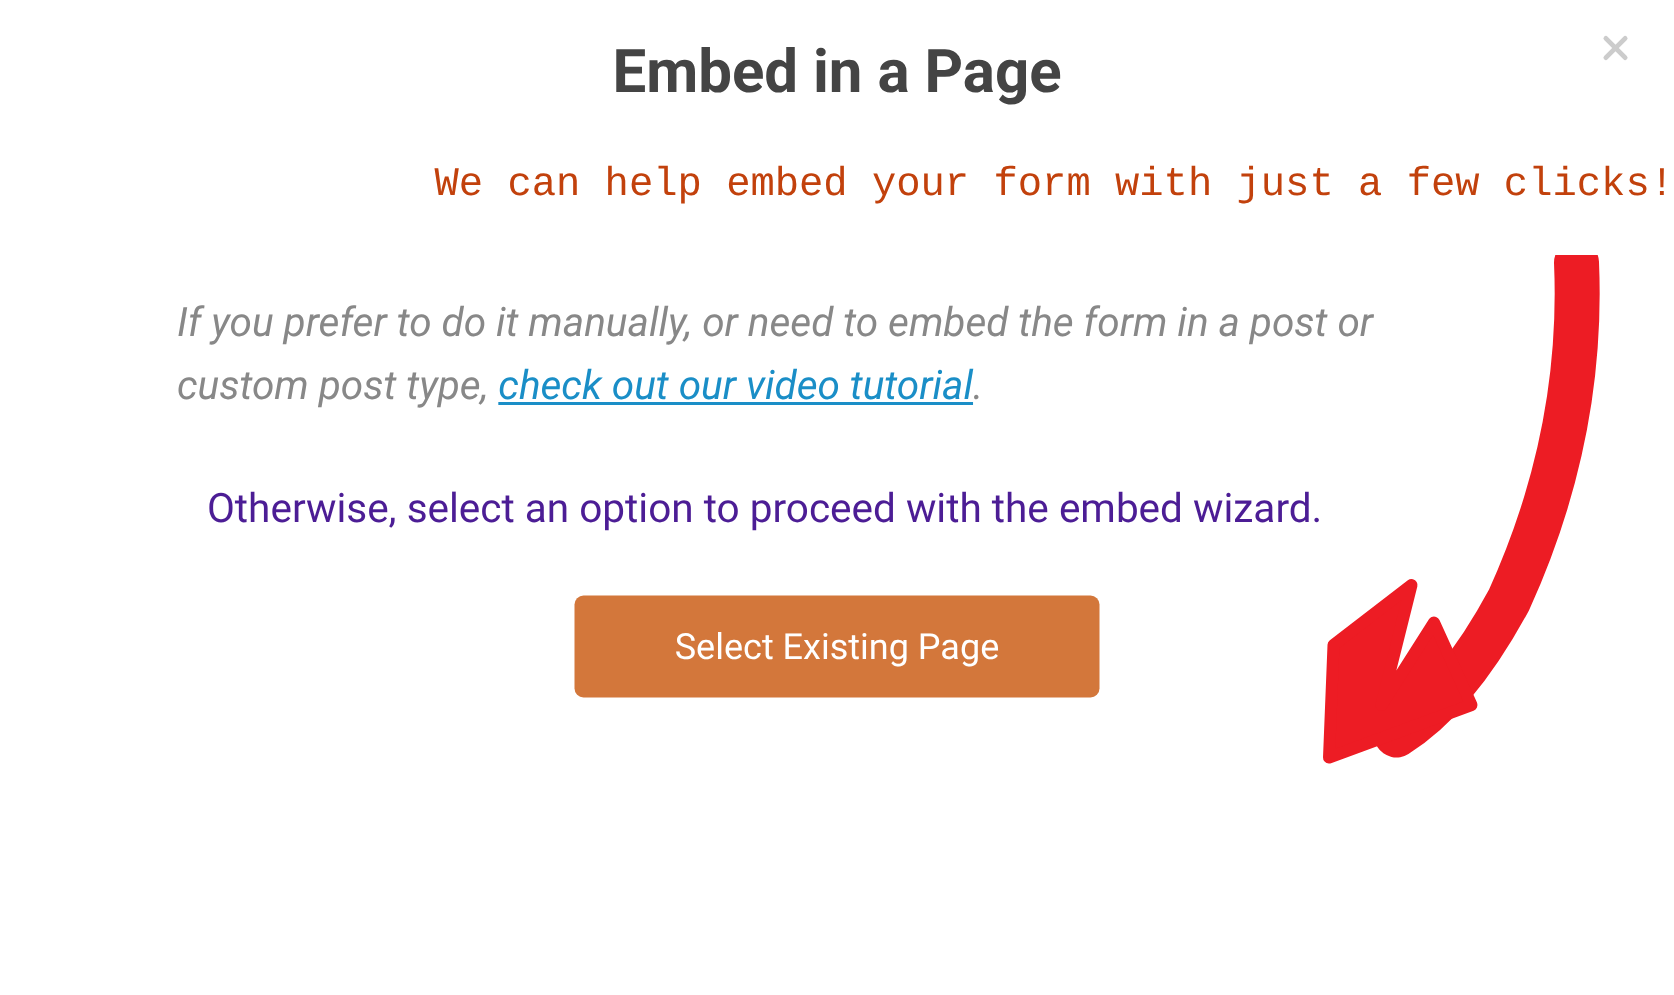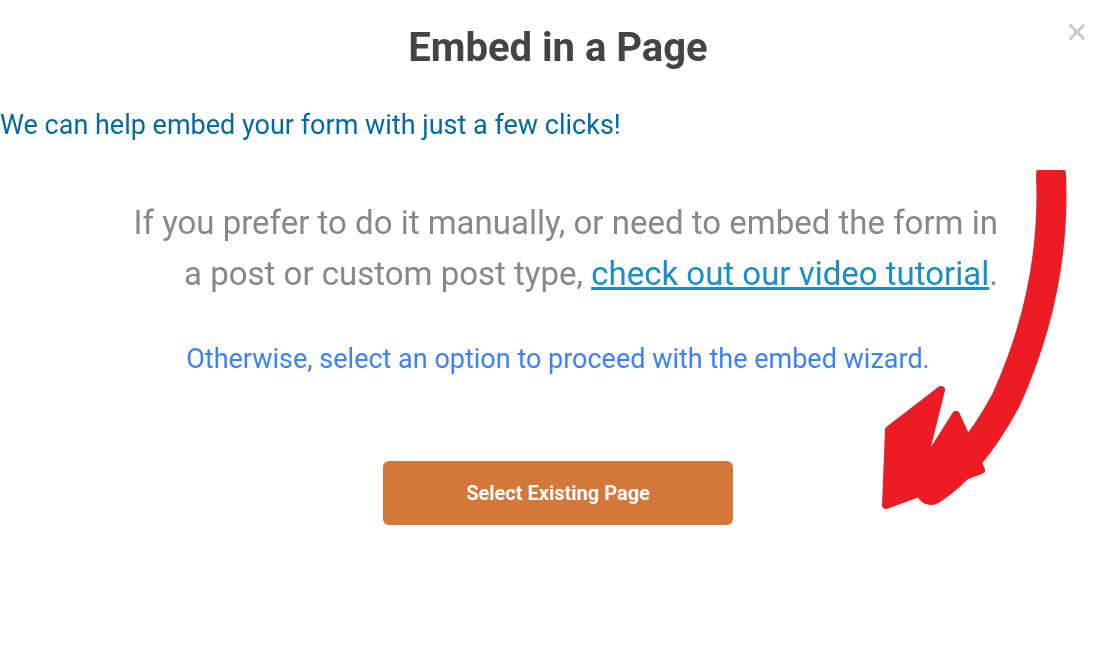--- a/index.html
+++ b/index.html
@@ -45,68 +45,70 @@
     
     .modal-title {
       text-align: center;
       font-size: 40px;
       font-weight: 700;
       color: #444444;
       margin-bottom: 38px;
     }
     
     .modal-subtitle {
-      text-align: left;
+      text-align: right;
       font-size: 27px;
-      color: #0369a1;
+      color: #c2410c;
       margin-bottom: 56px;
       font-weight: 400;
+      font-family: Liberation Mono, monospace;
     }
     
     .modal-text {
-      text-align: right;
-      font-size: 33px;
+      text-align: left;
+      font-size: 27px;
       color: #888888;
       line-height: 1.55;
       max-width: 920px;
       margin: 0 auto 40px auto;
       font-weight: 400;
       padding: 0 20px;
+      font-style: italic;
     }
     
     .modal-text a {
       color: #1a8ec7;
       text-decoration: underline;
     }
     
     .modal-text-2 {
-      text-align: center;
+      text-align: left;
       font-size: 27px;
-      color: #3b82f6;
+      color: #4c1d95;
       line-height: 1.55;
       max-width: 880px;
-      margin: 0 auto 80px auto;
+      margin: 0 auto 36px auto;
       font-weight: 400;
       padding: 0 20px;
     }
     
     .button-row {
       display: flex;
       justify-content: center;
       gap: 80px;
     }
     
     .btn {
       background: #d3773b;
       color: #ffffff;
       border: none;
       border-radius: 6px;
       padding: 20px 40px;
-      font-size: 20px;
-      font-weight: 700;
+      font-size: 24px;
+      font-weight: 400;
       cursor: pointer;
       min-width: 350px;
       font-family: inherit;
     }
     
     .annotation-arrow {
       position: absolute;
       top: 170px;
       right: 35px;
       pointer-events: none;

